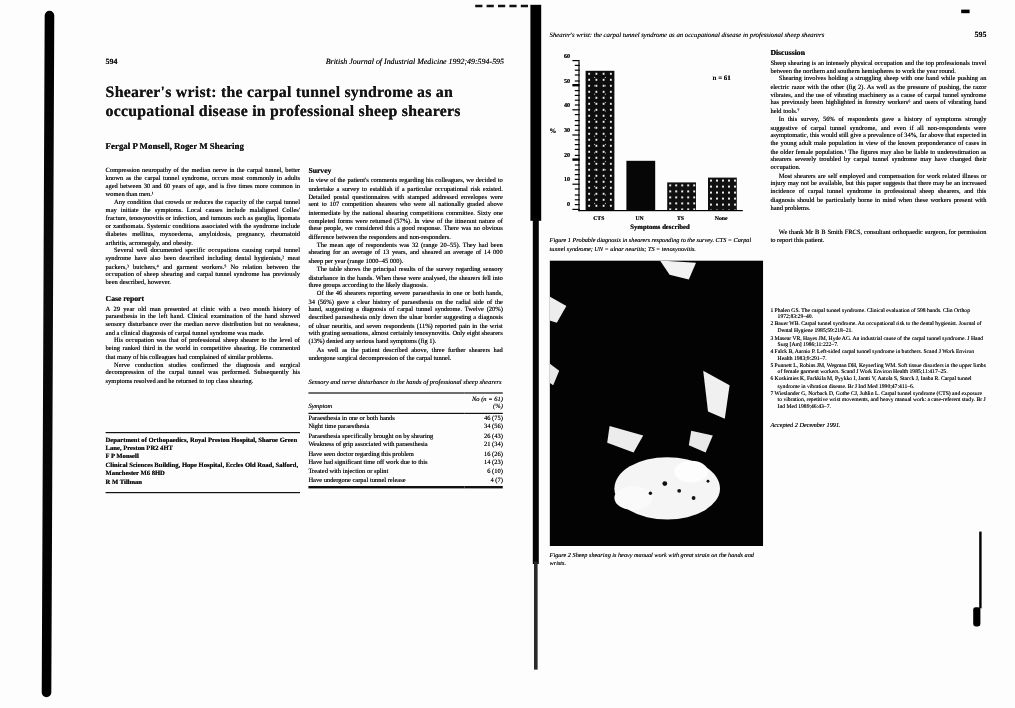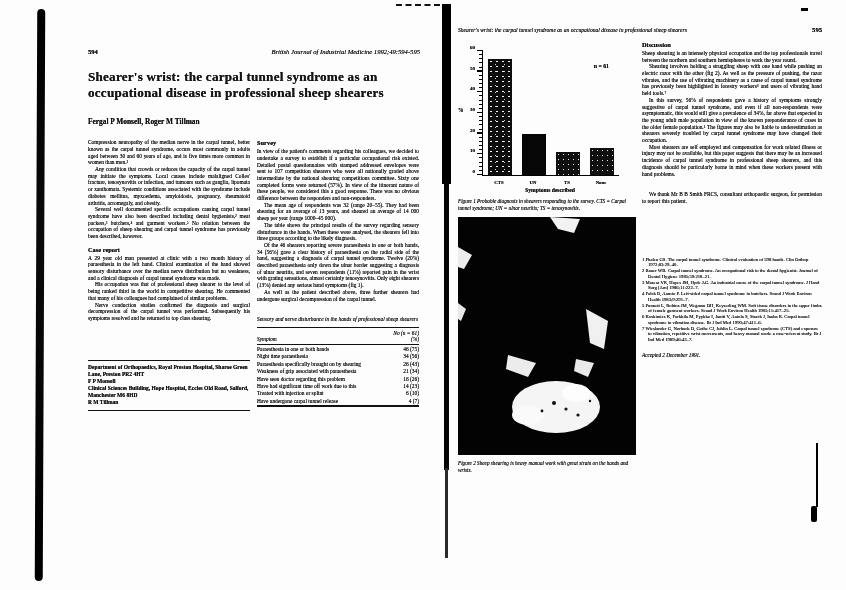--- a/index.html
+++ b/index.html
@@ -113,21 +113,21 @@
   <div class="edge-line-r"></div>
   <div class="edge-blob-r"></div>
 
   <div class="page-left blurry">
     <div class="lp-head">
       <span class="lp-folio">594</span>
       <span class="lp-journal">British Journal of Industrial Medicine 1992;49:594-595</span>
     </div>
 
     <div class="lp-title">Shearer's wrist: the carpal tunnel syndrome as an occupational disease in professional sheep shearers</div>
-    <div class="lp-authors">Fergal P Monsell, Roger M Tillman</div>
+    <div class="lp-authors">Fergal P Monsell, Roger M Shearing</div>
 
     <div class="lp-cols">
 
       <div class="col">
         <p>Compression neuropathy of the median nerve in the carpal tunnel, better known as the carpal tunnel syndrome, occurs most commonly in adults aged between 30 and 60 years of age, and is five times more common in women than men.¹</p>
         <p>Any condition that crowds or reduces the capacity of the carpal tunnel may initiate the symptoms. Local causes include malaligned Colles' fracture, tenosynovitis or infection, and tumours such as ganglia, lipomata or xanthomata. Systemic conditions associated with the syndrome include diabetes mellitus, myxoedema, amyloidosis, pregnancy, rheumatoid arthritis, acromegaly, and obesity.</p>
         <p>Several well documented specific occupations causing carpal tunnel syndrome have also been described including dental hygienists,² meat packers,³ butchers,⁴ and garment workers.⁵ No relation between the occupation of sheep shearing and carpal tunnel syndrome has previously been described, however.</p>
 
         <div class="sec-head">Case report</div>
         <p>A 29 year old man presented at clinic with a two month history of paraesthesia in the left hand. Clinical examination of the hand showed sensory disturbance over the median nerve distribution but no weakness, and a clinical diagnosis of carpal tunnel syndrome was made.</p>

